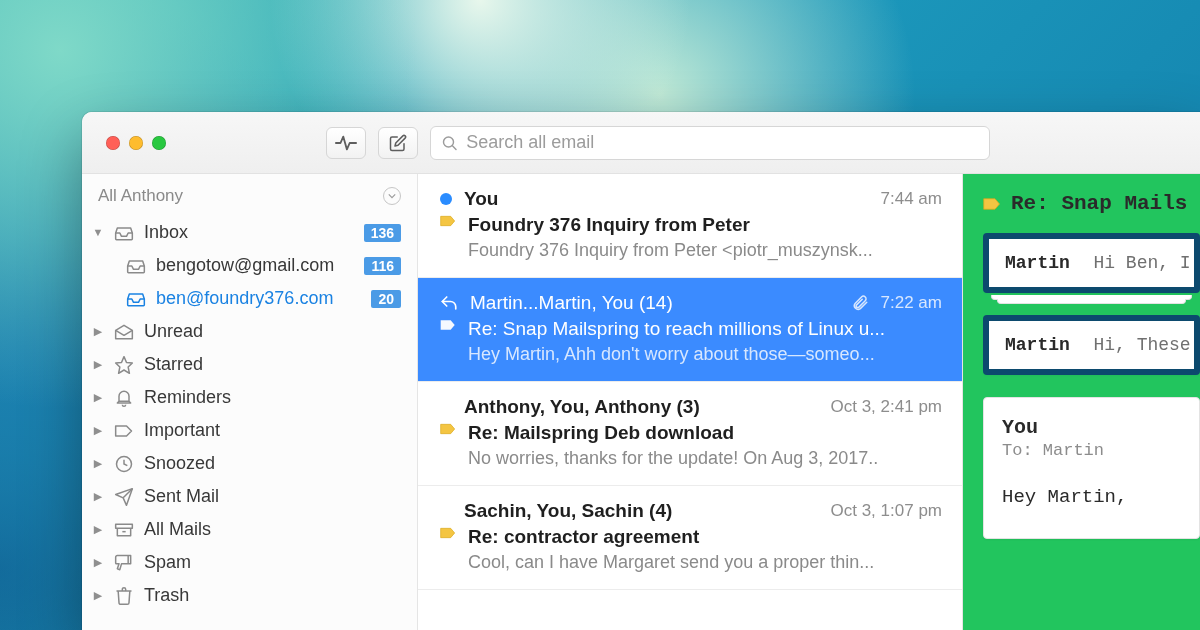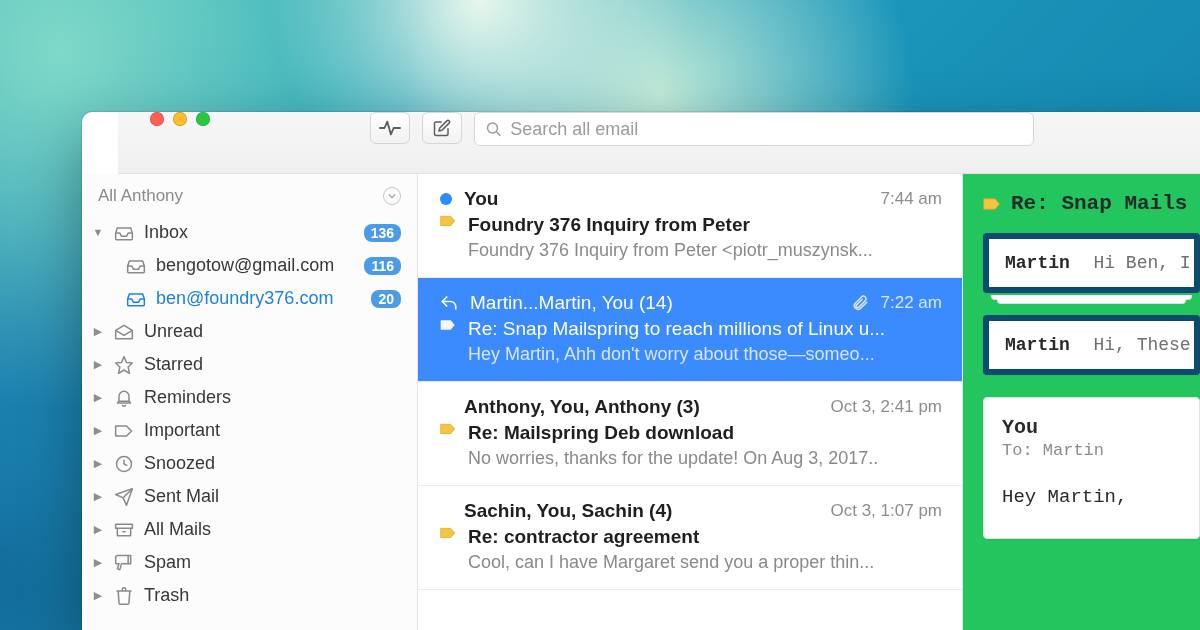--- a/index.html
+++ b/index.html
@@ -27,26 +27,25 @@
   background: #ffffff;
   border-top-left-radius: 10px;
   box-shadow: 0 25px 60px rgba(0,0,0,.35), 0 0 0 1px rgba(0,0,0,.08);
   display: flex; flex-direction: column;
   overflow: hidden;
 }
 
 
 .toolbar {
   height: 62px;
-  display: flex; align-items: flex-start;
-  padding: 0 32px;
+  display: flex; align-items: center;
+  padding: 0 24px;
   gap: 12px;
   border-bottom: 1px solid #e2e2e2;
   background: linear-gradient(#f7f7f7,#efefef);
-  margin-left: 36px;
 }
 .traffic { display: flex; gap: 9px; margin-right: 6px; }
 .traffic span { width: 14px; height: 14px; border-radius: 50%; display:block; box-shadow: inset 0 0 0 .5px rgba(0,0,0,.25); }
 .traffic .close { background:#ff5f57 }
 .traffic .min { background:#febc2e }
 .traffic .max { background:#28c840 }
 
 .tb-btn {
   width: 40px; height: 32px; border: 1px solid #d6d6d6; border-radius: 6px;
   display:flex; align-items:center; justify-content:center;
@@ -96,21 +95,21 @@
 }
 .sb-item.child { padding-left: 44px; }
 .sb-item.active { color:#1a82e2 }
 .sb-item .disc-tri { color:#8f8f8f; font-size:11px; width:12px; text-align:center }
 .sb-item .disc-tri.open { transform: translateY(-1px); }
 .sb-item .ic { width:20px; display:flex; justify-content:center; color:#8a8a8a }
 .sb-item.active .ic { color:#1a82e2 }
 .sb-item .lbl { flex:1; overflow:hidden; text-overflow:ellipsis }
 .sb-badge {
   background:#4b9be6; color:#fff; font-size:14px; font-weight:600;
-  padding: 1px 7px; border-radius:8px;
+  padding: 1px 7px; border-radius:2px;
 }
 
 
 .msglist {
   width: 545px; flex:none;
   border-right:1px solid #e5e5e5;
   overflow:hidden;
 }
 .msg {
   padding: 14px 20px 16px 22px;

